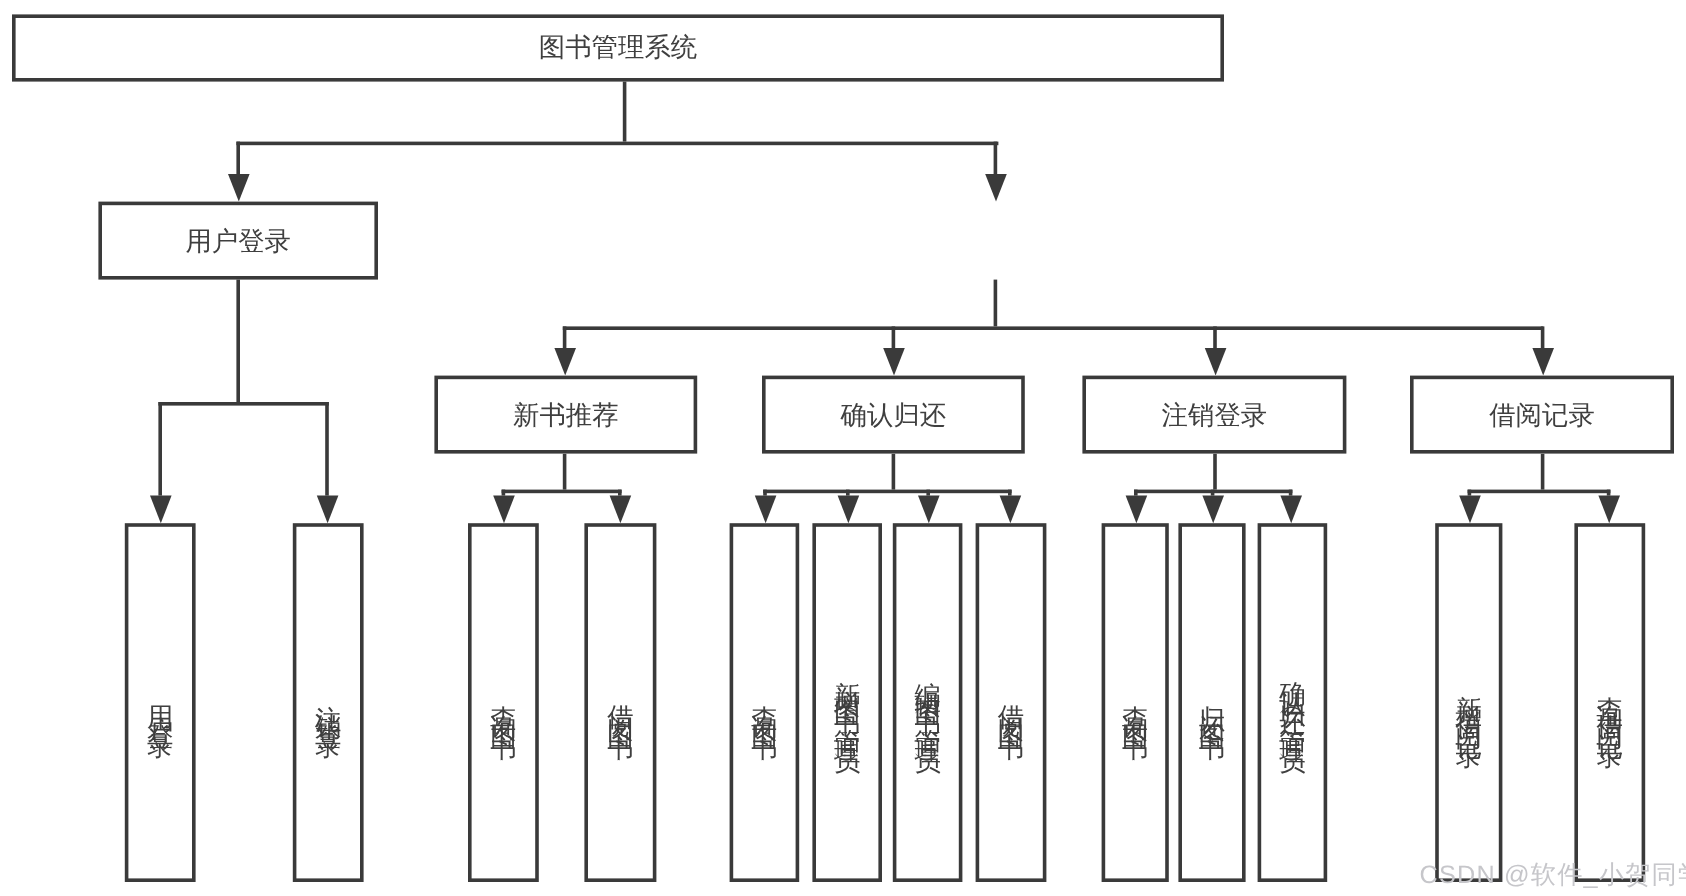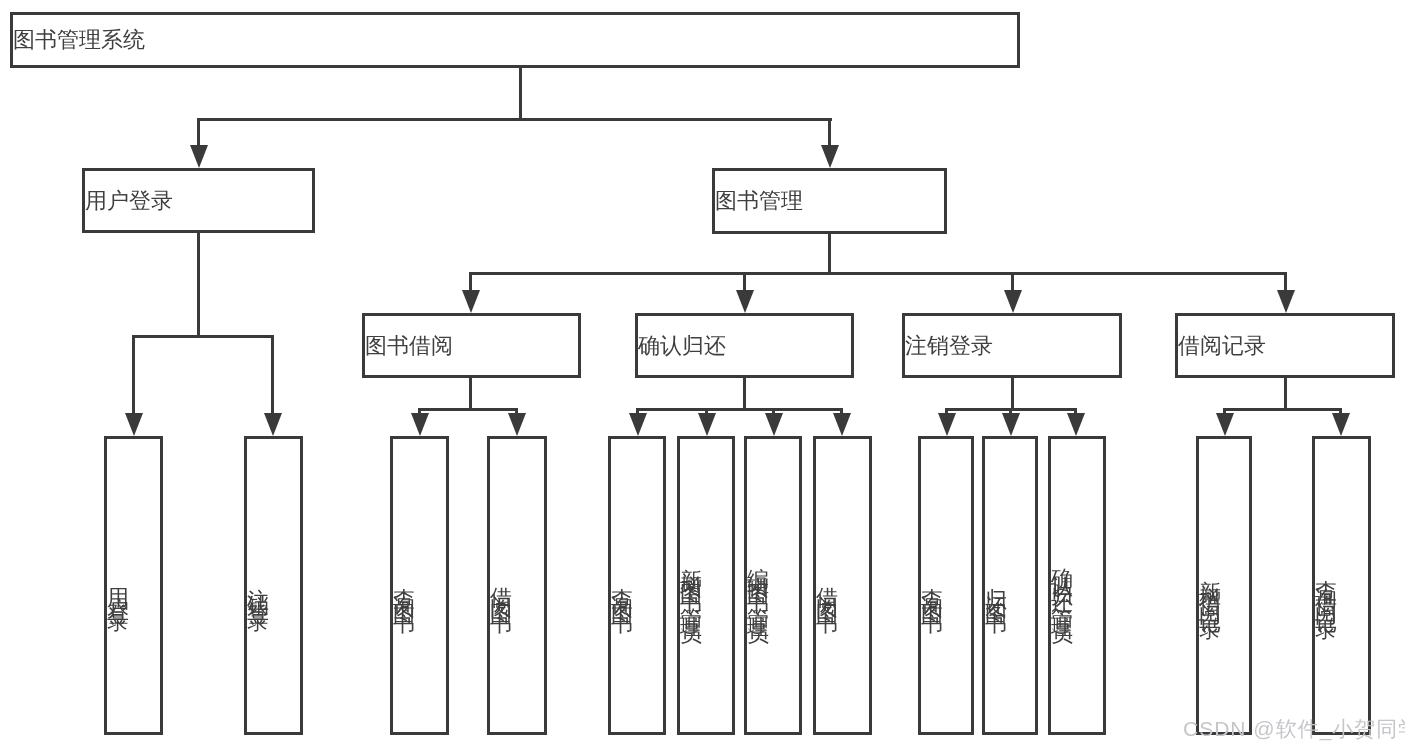--- a/index.html
+++ b/index.html
@@ -8,21 +8,21 @@
     width:1405px;height:747px;
     background:#ffffff;
     font-family:"Liberation Sans", sans-serif;
     overflow:hidden;
   }
   .box{
     position:absolute;
     box-sizing:border-box;
     border:3px solid #3a3a3a;
     background:#ffffff;
-    display:flex;align-items:center;
+    display:flex;align-items:center;justify-content:center;
     color:#3f3f3f;
     font-size:22px;
     text-align:center;
     z-index:2;
   }
   .vbox span{
     writing-mode:vertical-rl;
     text-orientation:mixed;
     letter-spacing:8px;
     line-height:1;
@@ -53,38 +53,35 @@
   </div>
 
   <div class="line" style="left:519px;top:66px;width:3px;height:52px"></div>
   <div class="line" style="left:197px;top:118px;width:635px;height:3px"></div>
   <div class="arr" style="left:197px;top:118px;height:27px"></div>
   <div class="arr" style="left:828px;top:118px;height:27px"></div>
 
   <div class="box" style="left:82px;top:168px;width:233px;height:65px">
     <span>用户登录</span>
   </div>
-  <div class="box" style="left:712px;top:168px;width:235px;height:66px">
-    <span>图书管理</span>
-  </div>
 
   <div class="line" style="left:197px;top:232px;width:3px;height:103px"></div>
   <div class="line" style="left:132px;top:335px;width:142px;height:3px"></div>
   <div class="arr" style="left:132px;top:335px;height:78px"></div>
   <div class="arr" style="left:271px;top:335px;height:78px"></div>
 
   <div class="line" style="left:828px;top:233px;width:3px;height:39px"></div>
   <div class="line" style="left:469px;top:272px;width:817px;height:3px"></div>
   <div class="arr" style="left:469px;top:272px;height:18px"></div>
   <div class="arr" style="left:743px;top:272px;height:18px"></div>
   <div class="arr" style="left:1011px;top:272px;height:18px"></div>
   <div class="arr" style="left:1284px;top:272px;height:18px"></div>
 
   <div class="box" style="left:362px;top:313px;width:219px;height:65px">
-    <span>图书借阅</span>
+    <span>新书推荐</span>
   </div>
   <div class="box" style="left:635px;top:313px;width:219px;height:65px">
     <span>确认归还</span>
   </div>
   <div class="box" style="left:902px;top:313px;width:220px;height:65px">
     <span>注销登录</span>
   </div>
   <div class="box" style="left:1175px;top:313px;width:220px;height:65px">
     <span>借阅记录</span>
   </div>

